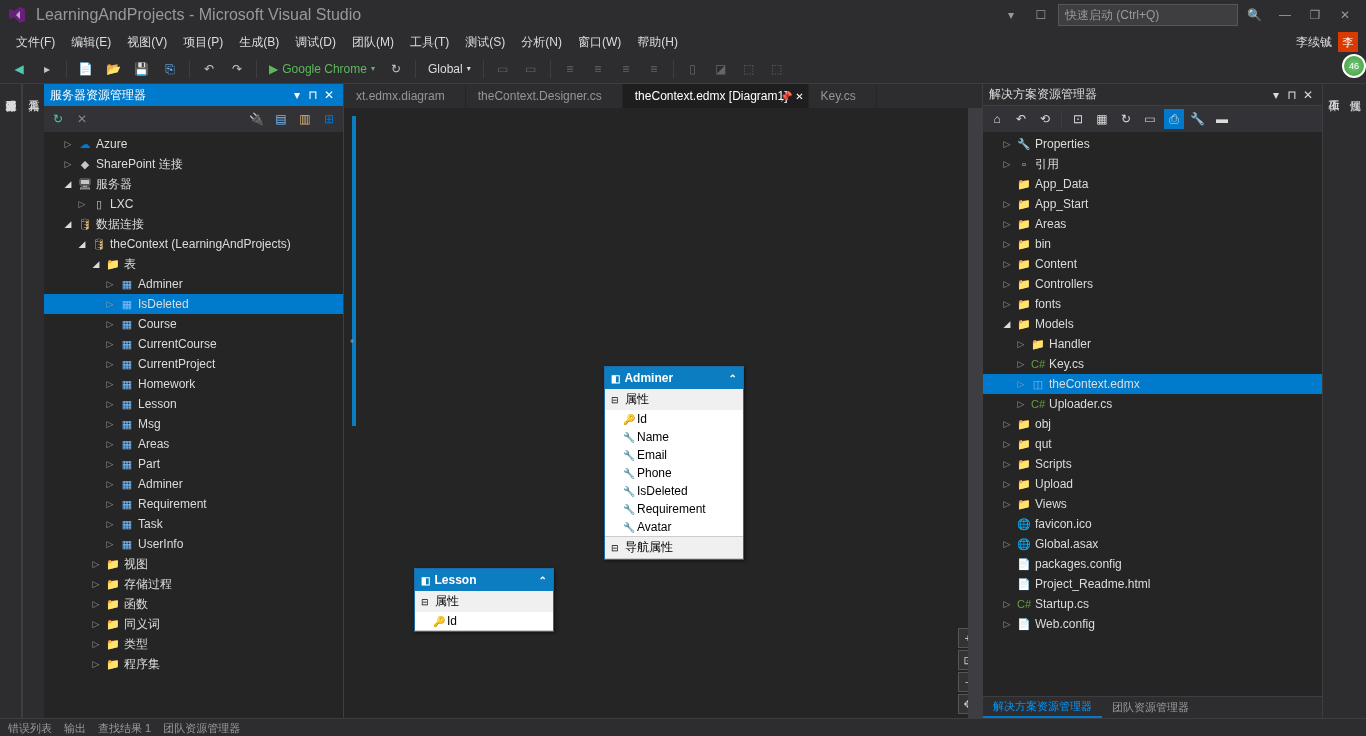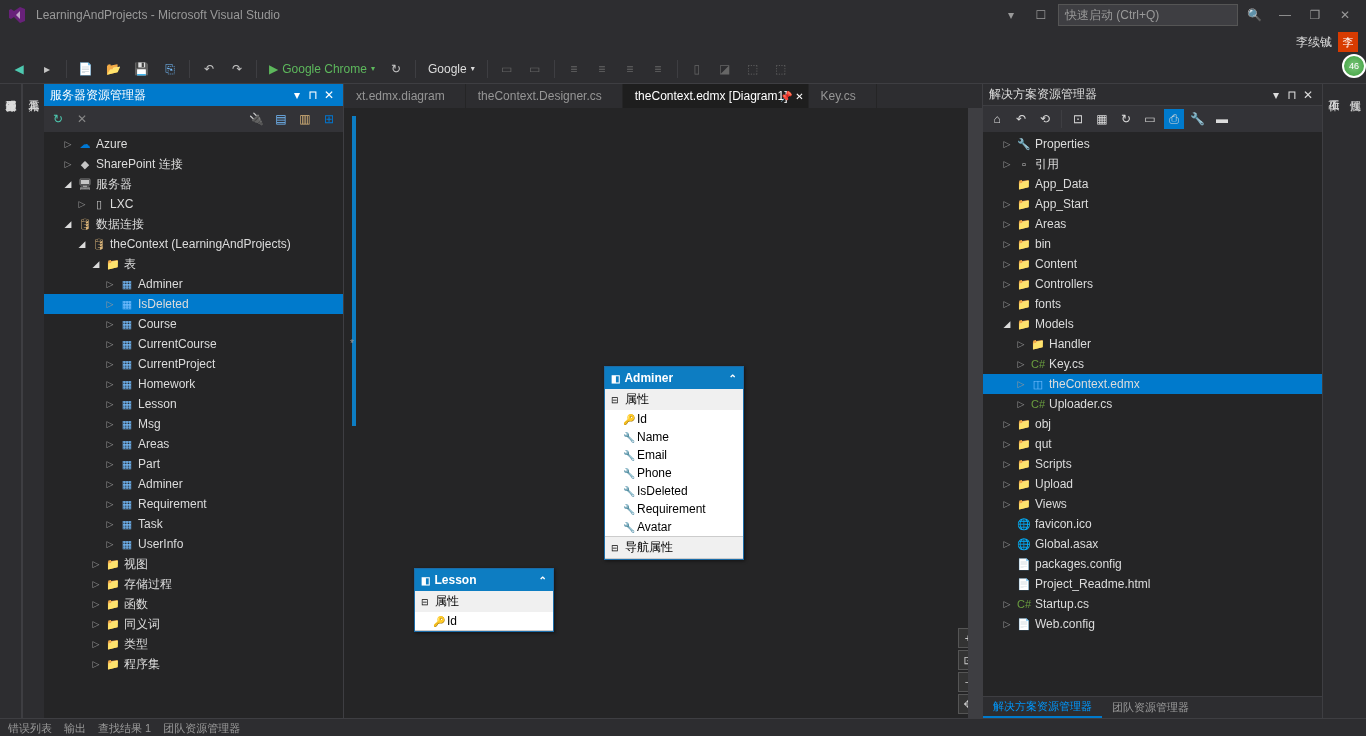--- a/index.html
+++ b/index.html
@@ -1,19 +1,19 @@
 <!DOCTYPE html>
 <html><head>
 <meta charset="utf-8">
 <style>
 * { margin: 0; padding: 0; box-sizing: border-box; font-family: "Segoe UI", "Microsoft YaHei", sans-serif; font-size: 12px; }
 body { background: #2d2d30; color: #dcdcdc; width: 1366px; height: 736px; overflow: hidden; position: relative; }
 .titlebar { height: 30px; background: #2d2d30; display: flex; align-items: center; padding: 0 8px; }
 .vs-logo { width: 18px; height: 18px; margin-right: 10px; display: flex; align-items: center; justify-content: center; }
-.title { color: #999; font-size: 12px; flex: 1; }
+.title { color: #999; font-size: 16px; flex: 1; }
 .title-controls { display: flex; align-items: center; gap: 4px; }
 .tc-item { width: 26px; height: 22px; display: flex; align-items: center; justify-content: center; color: #999; }
 .quick-launch { background: #3e3e42; height: 22px; width: 180px; color: #999; padding: 0 6px; display: flex; align-items: center; border: 1px solid #555; }
 .menubar { height: 24px; background: #2d2d30; display: flex; align-items: center; padding: 0 8px; }
 .menubar .menu-item { padding: 3px 8px; color: #dcdcdc; }
 .menubar .right { margin-left: auto; display: flex; align-items: center; gap: 6px; }
 .user-badge { width: 20px; height: 20px; background: #d83b01; color: #fff; display: flex; align-items: center; justify-content: center; font-size: 11px; }
 .toolbar { height: 30px; background: #2d2d30; border-bottom: 1px solid #3e3e42; display: flex; align-items: center; padding: 0 8px; gap: 6px; }
 .tb-btn { width: 22px; height: 22px; display: flex; align-items: center; justify-content: center; color: #c5c5c5; }
 .tb-sep { width: 1px; height: 18px; background: #3e3e42; margin: 0 2px; }
@@ -82,20 +82,34 @@
       <span>快速启动 (Ctrl+Q)</span>
     </div>
     <div class="tc-item">🔍</div>
     <div class="tc-item">—</div>
     <div class="tc-item">❐</div>
     <div class="tc-item">✕</div>
   </div>
 </div>
 
 <div class="menubar">
+  <div id="menu-items" style="display: flex;">
+      <span class="menu-item">文件(F)</span>
+      <span class="menu-item">编辑(E)</span>
+      <span class="menu-item">视图(V)</span>
+      <span class="menu-item">项目(P)</span>
+      <span class="menu-item">生成(B)</span>
+      <span class="menu-item">调试(D)</span>
+      <span class="menu-item">团队(M)</span>
+      <span class="menu-item">工具(T)</span>
+      <span class="menu-item">测试(S)</span>
+      <span class="menu-item">分析(N)</span>
+      <span class="menu-item">窗口(W)</span>
+      <span class="menu-item">帮助(H)</span>
+    </div>
   <div class="right">
     <span>李续铖</span>
     <div class="user-badge">李</div>
   </div>
 </div>
 
 <div class="toolbar">
   <div class="tb-btn" style="color:#4ec9b0">◀</div>
   <div class="tb-btn">▸</div>
   <div class="tb-sep"></div>
@@ -108,21 +122,21 @@
   <div class="tb-btn">↷</div>
   <div class="tb-sep"></div>
   <div class="tb-play">
     <span>▶</span>
     <span>Google Chrome</span>
     <span style="font-size:8px">▾</span>
   </div>
   <div class="tb-btn">↻</div>
   <div class="tb-sep"></div>
   <div class="tb-dropdown">
-    <span>Google</span>
+    <span>Global</span>
     <span style="font-size:8px">▾</span>
   </div>
   <div class="tb-sep"></div>
   <div class="tb-btn" style="color:#666">▭</div>
   <div class="tb-btn" style="color:#666">▭</div>
   <div class="tb-sep"></div>
   <div class="tb-btn" style="color:#666">≡</div>
   <div class="tb-btn" style="color:#666">≡</div>
   <div class="tb-btn" style="color:#666">≡</div>
   <div class="tb-btn" style="color:#666">≡</div>

